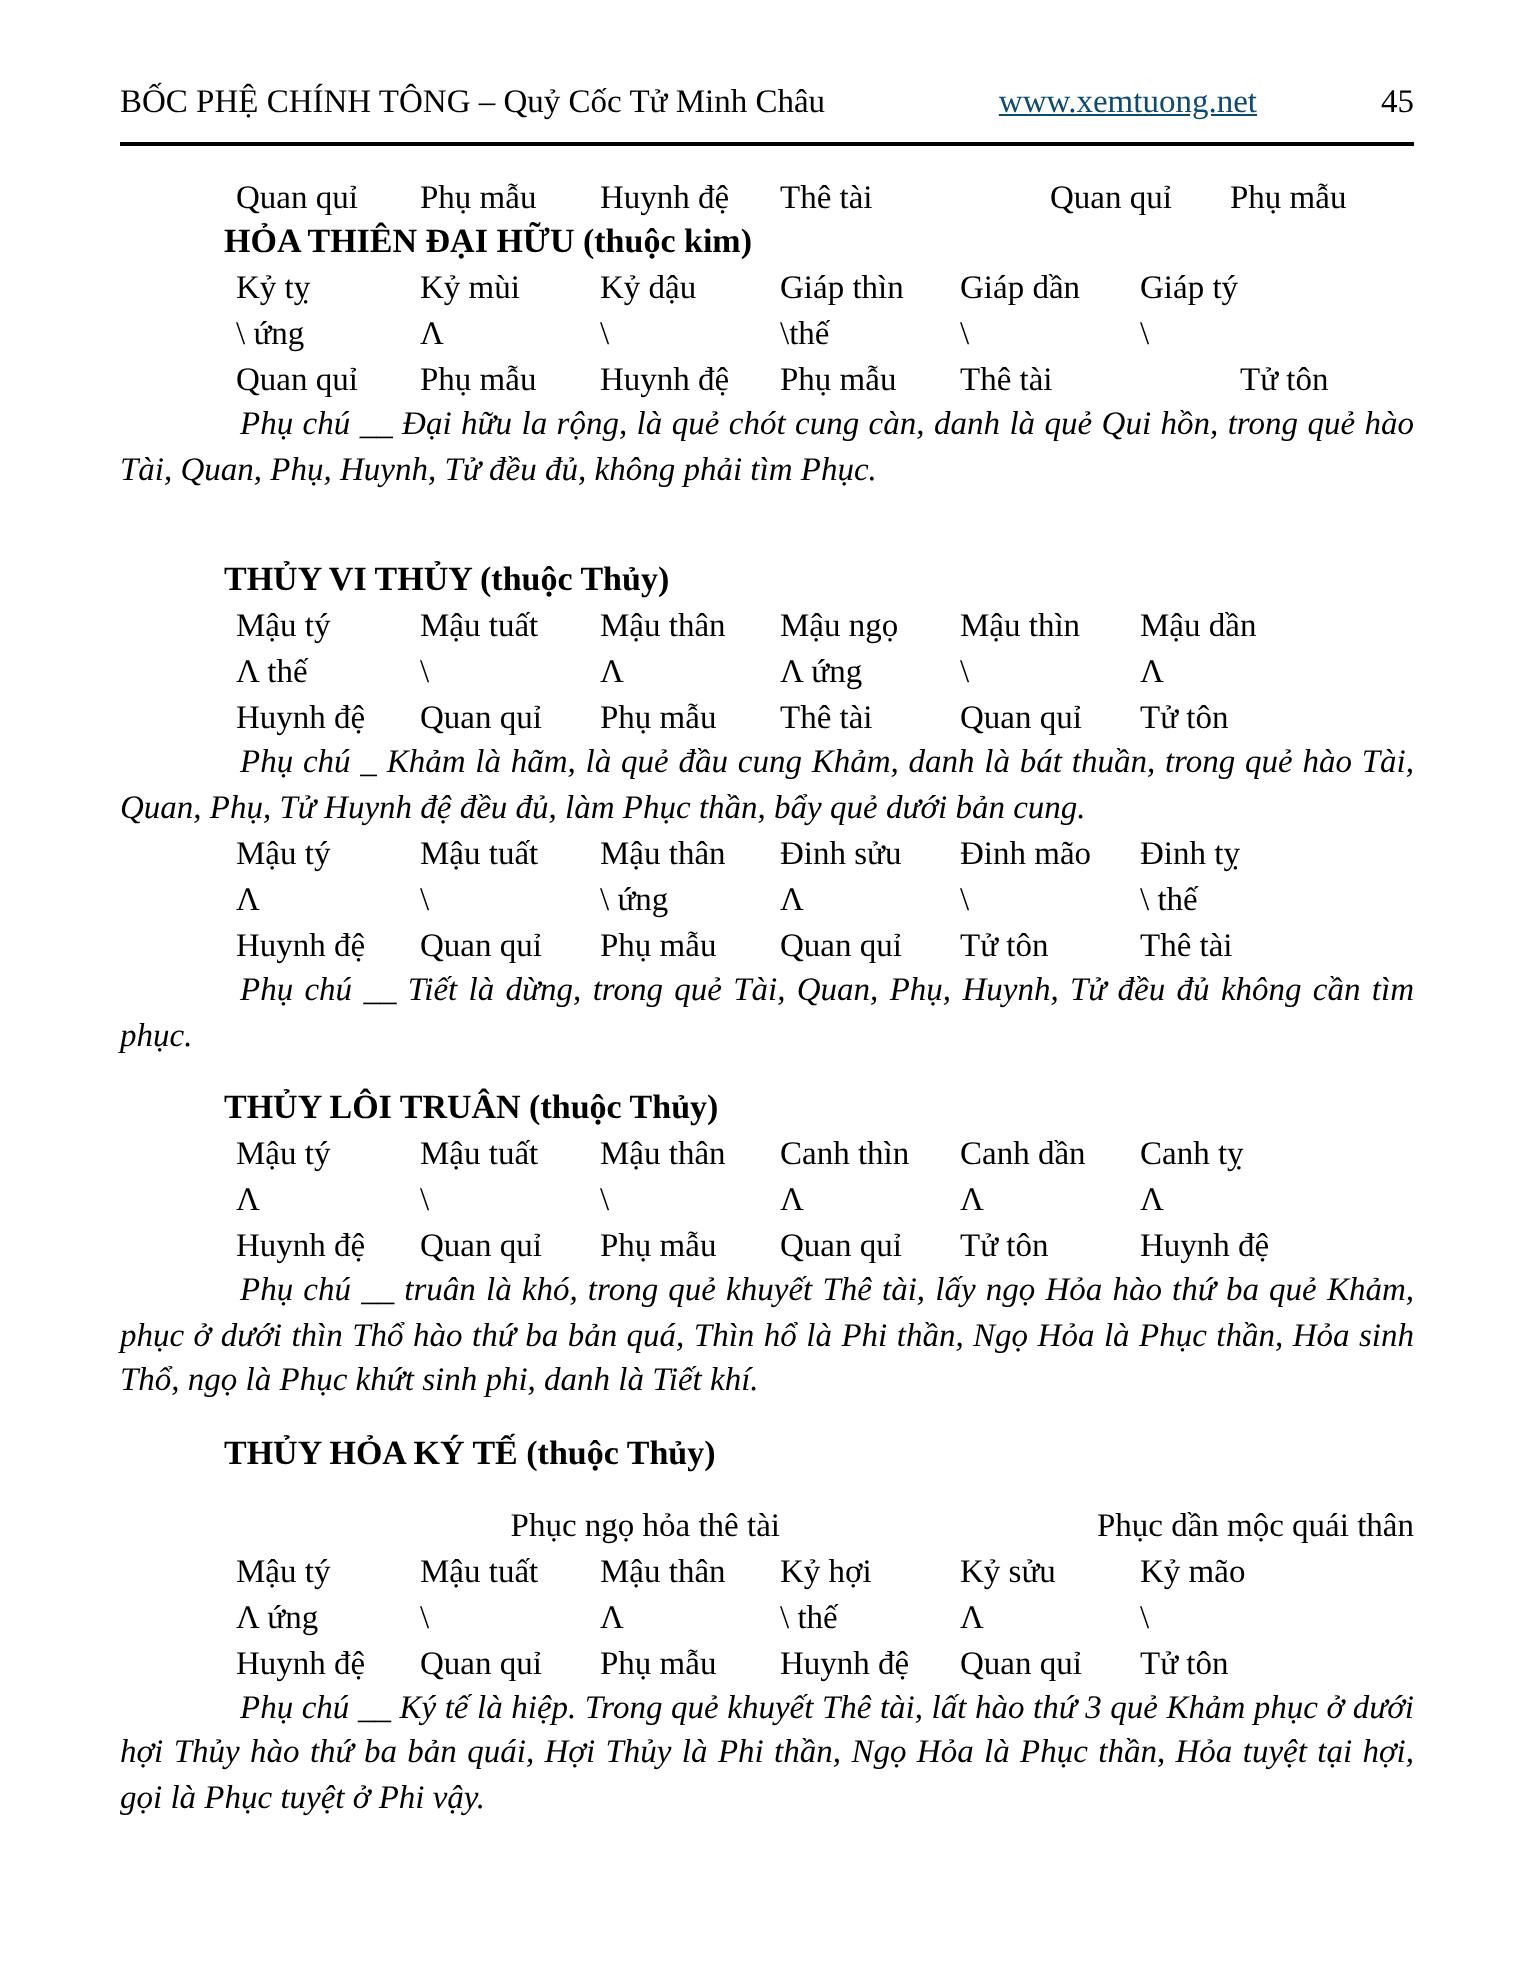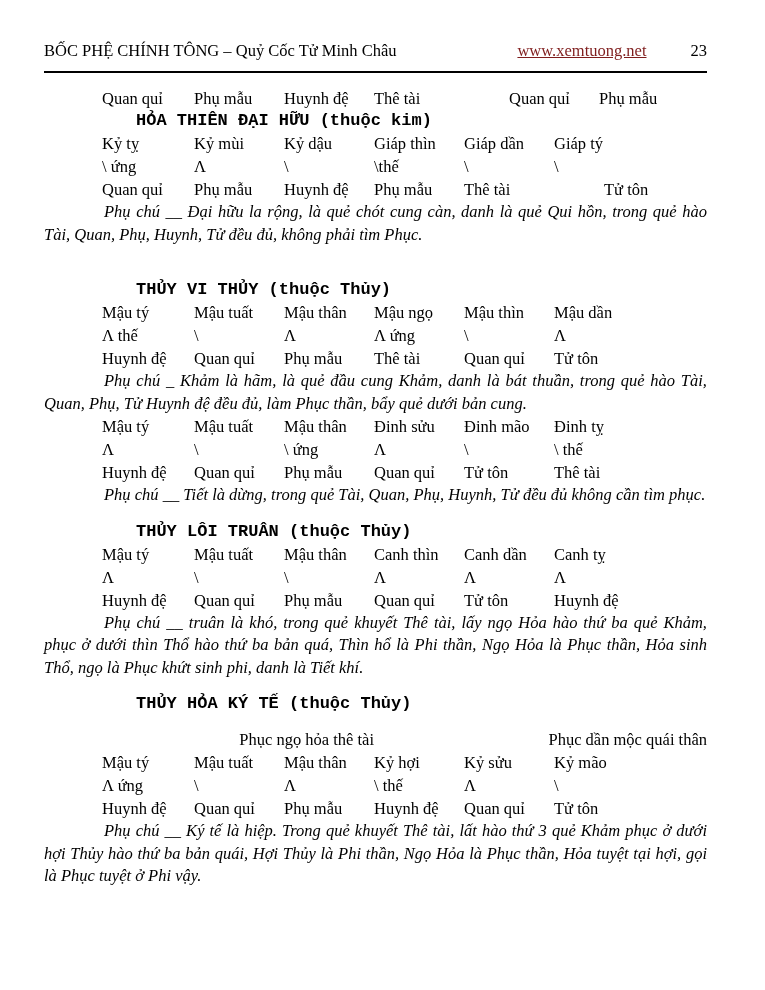--- a/index.html
+++ b/index.html
@@ -1,25 +1,25 @@
 <!DOCTYPE html>
 <html><head>
 <meta charset="utf-8">
 <style>
   html,body { margin:0; padding:0; background:#e8e8e8; }
   .page {
     width:765px; height:990px; margin:0 auto; background:#ffffff;
-    box-sizing:border-box; padding:40px 58px 0 44px;
+    box-sizing:border-box; padding:40px 58px 0 60px;
     font-family:"Liberation Serif","DejaVu Serif",serif;
     font-size:16.5px; color:#000; overflow:hidden; position:relative;
   }
   
   .header { display:flex; align-items:baseline; line-height:22px; }
   .h-title { white-space:nowrap; }
-  .h-site  { margin-left:auto; margin-right:44px; text-decoration:underline; color:#7f1d1d; cursor:pointer; }
+  .h-site  { margin-left:auto; margin-right:62px; text-decoration:underline; color:#0c4a6e; cursor:pointer; }
   .h-page  { white-space:nowrap; }
   .rule { border:0; border-top:2px solid #000; margin:9px 0 0 0; }
 
   
   .grid {
     display:grid; grid-template-columns:92px 90px 90px 90px 90px 1fr;
     padding-left:58px; line-height:23px; white-space:nowrap;
   }
   .grid.toprow { grid-template-columns:92px 90px 90px 135px 90px 1fr; margin-top:14px; }
   .pad-l50 { padding-left:50px; }
@@ -29,35 +29,35 @@
 
   
   .note {
     margin:0; font-style:italic; text-align:justify;
     text-indent:60px; line-height:22.5px;
   }
   .note.intro { margin:15px 0 0 33px; text-indent:50px; }
 
   
   .sec-h {
-    font-weight:bold; font-size:17px; margin:14px 0 0 92px;
-    line-height:22px; white-space:nowrap;font-family:Liberation Mono, monospace;
+    font-weight:bold; font-size:17px; margin:14px 0 0 52px;
+    line-height:22px; white-space:nowrap;
   }
   .sec-h.first { margin-top:0; }
   .sec-h.gap-big { margin-top:33px; }
 </style>
 </head>
 <body>
 
 <div class="page">
 
   <div class="header">
     <span class="h-title">BỐC PHỆ CHÍNH TÔNG – Quỷ Cốc Tử Minh Châu</span>
     <span class="h-site">www.xemtuong.net</span>
-    <span class="h-page">23</span>
+    <span class="h-page">45</span>
   </div>
   <hr class="rule">
 
   <div class="grid toprow">
     <span>Quan quỉ</span>
     <span>Phụ mẫu</span>
     <span>Huynh đệ</span>
     <span>Thê tài</span>
     <span>Quan quỉ</span>
     <span>Phụ mẫu</span>

